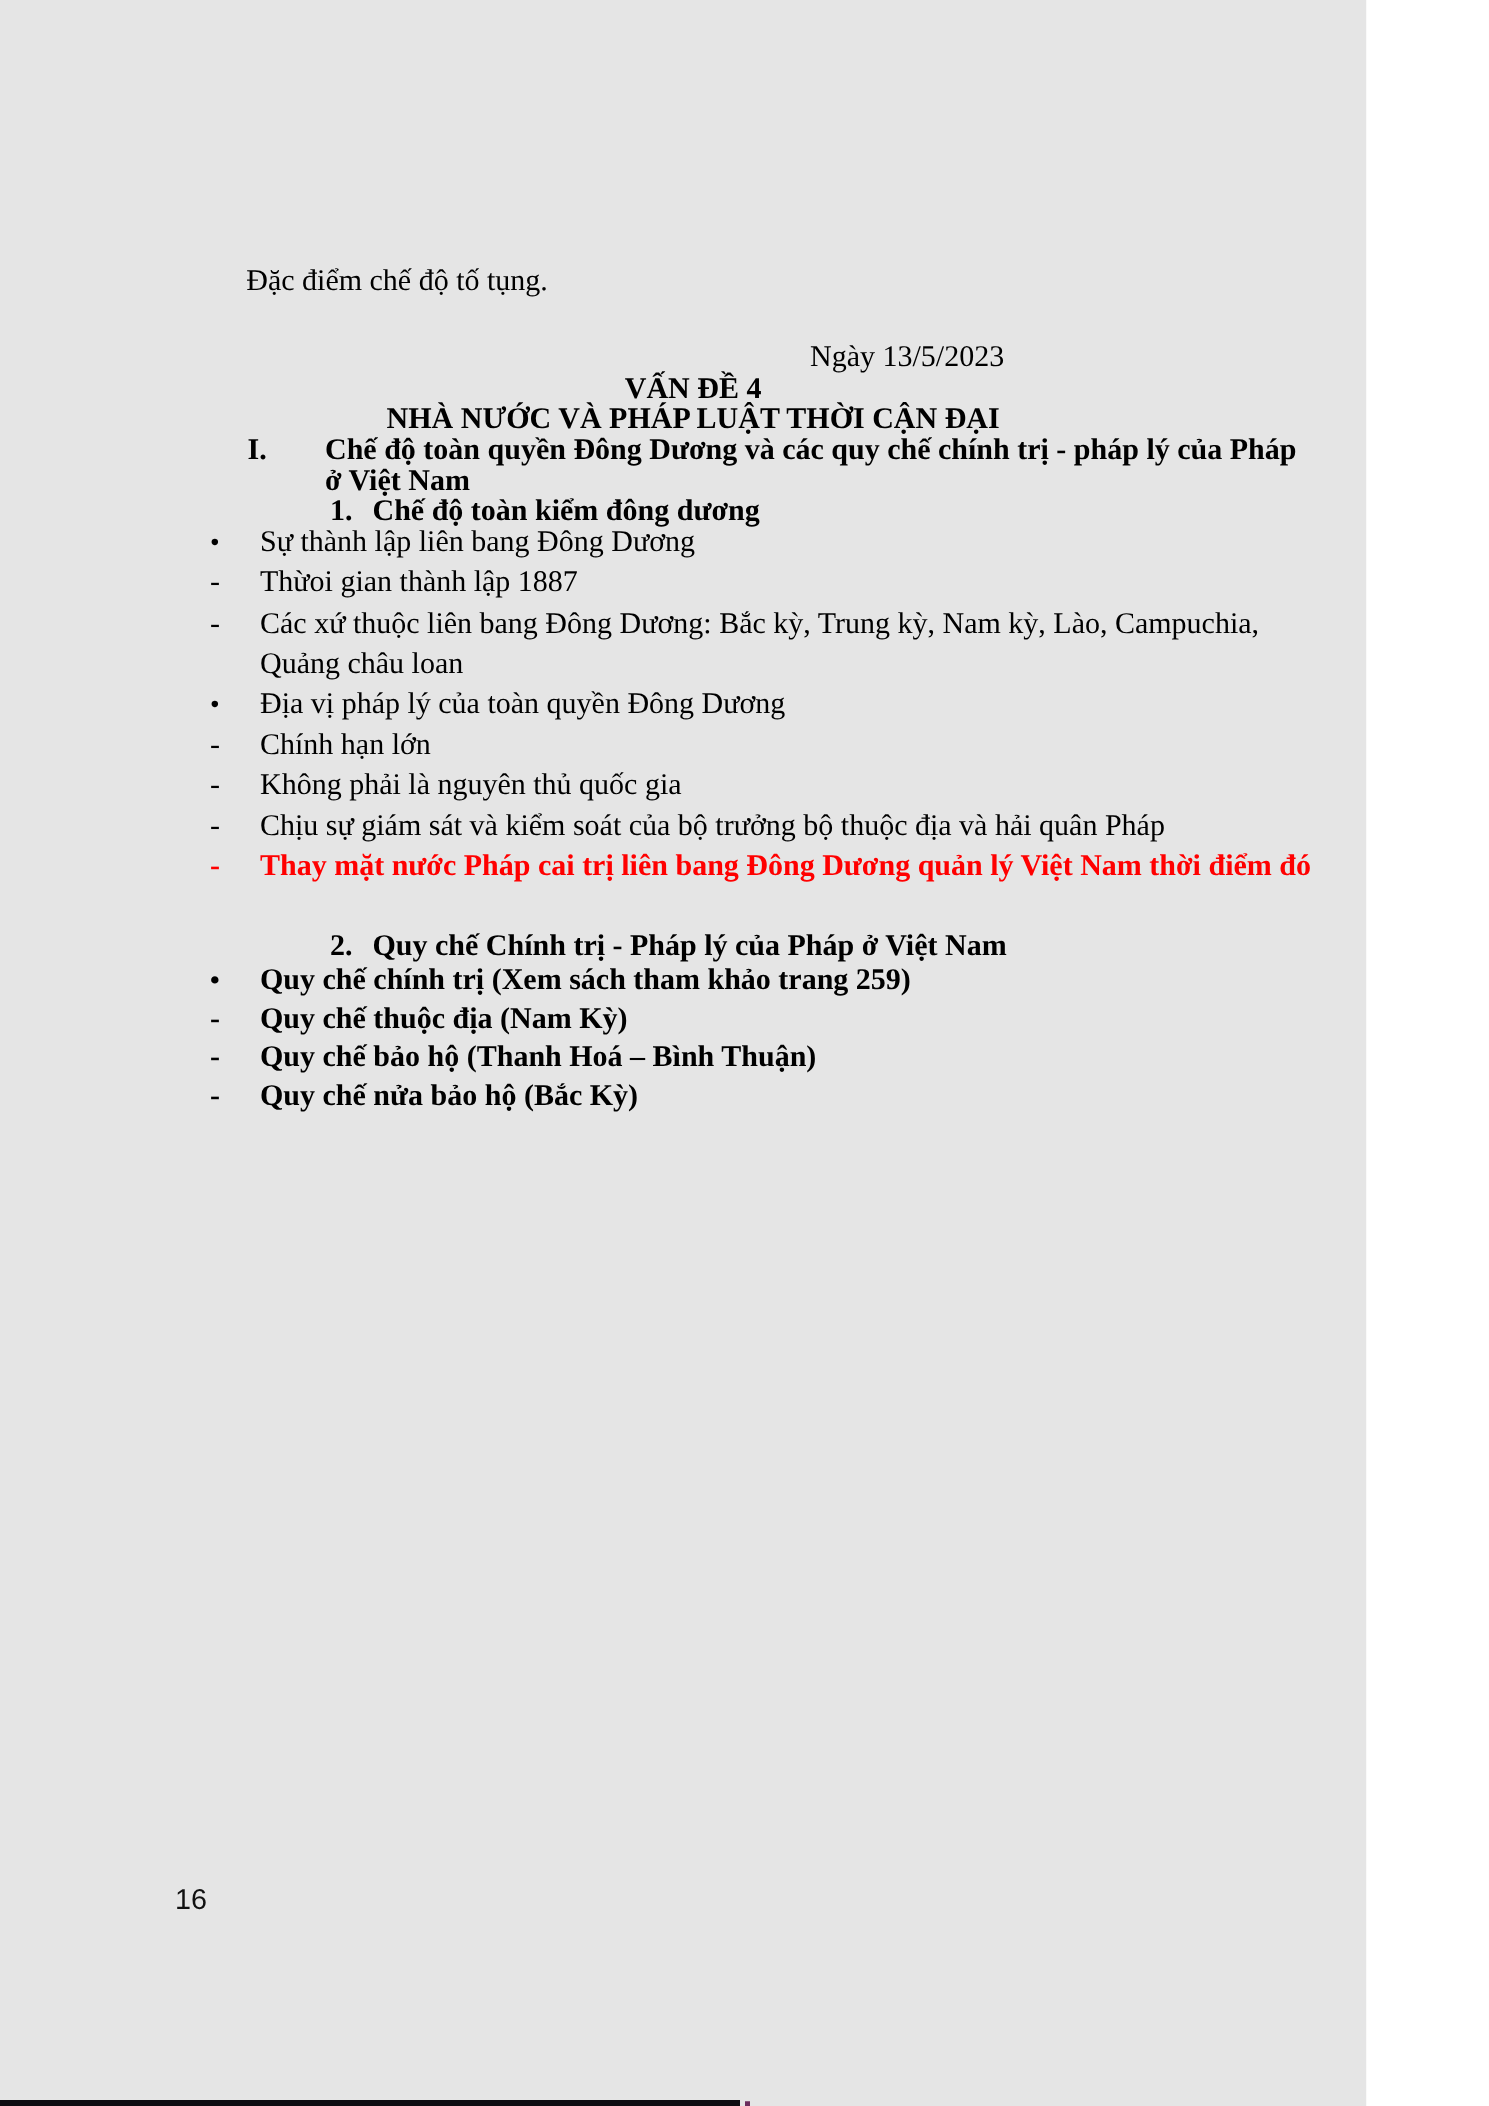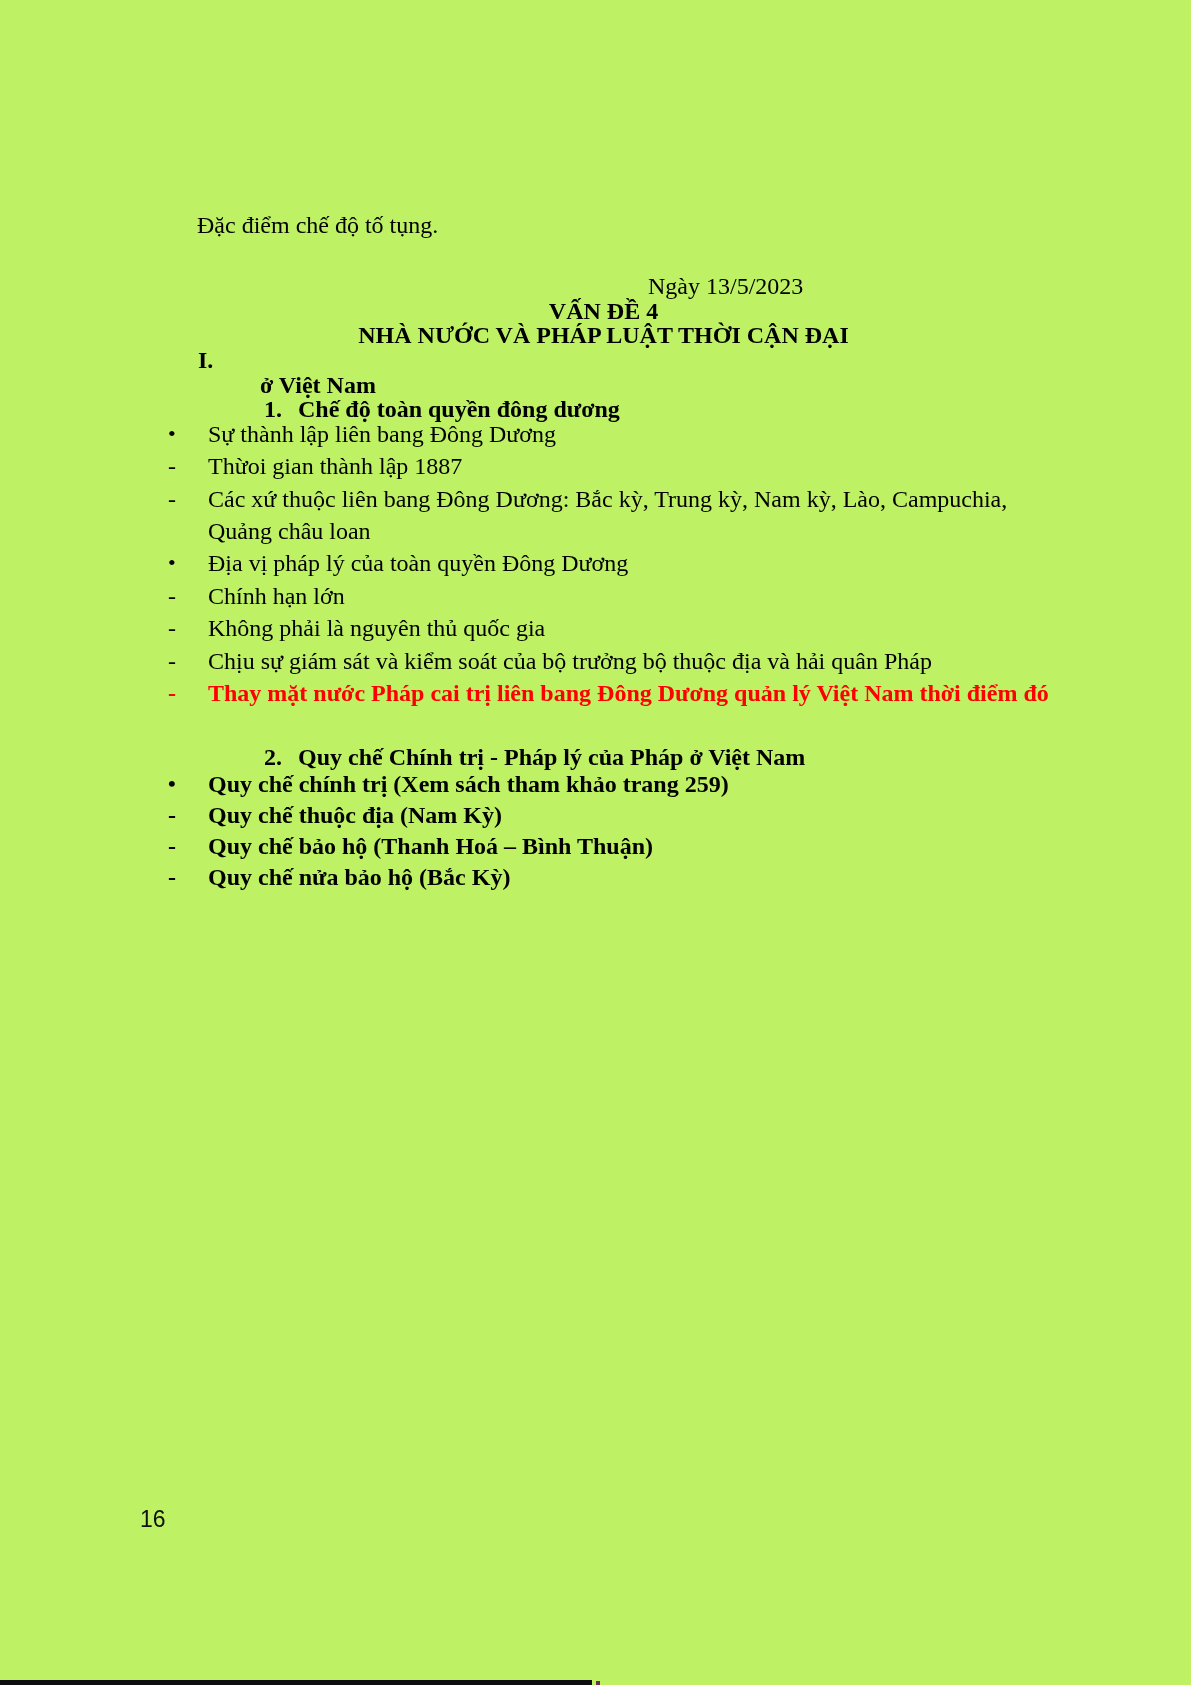--- a/index.html
+++ b/index.html
@@ -1,20 +1,20 @@
 <!DOCTYPE html>
 <html><head>
 <meta charset="utf-8">
 <style>
   html, body { margin: 0; padding: 0; background: #ffffff; }
   .page {
     position: relative;
-    width: 1191px;
+    width: 1093px;
     height: 1685px;
-    background: #bef264;
+    background: #e5e5e5;
     font-family: "Liberation Serif", serif;
     font-size: 24px;
     color: #000000;
     overflow: hidden;
   }
   .line {
     position: absolute;
     white-space: nowrap;
     line-height: 26px;
   }
@@ -71,28 +71,29 @@
 
   <div class="line" style="top:212px; left:197px">Đặc điểm chế độ tố tụng.</div>
 
   <div class="line" style="top:273px; left:648px">Ngày 13/5/2023</div>
 
   <div class="line centered bold" style="top:298px">VẤN ĐỀ 4</div>
   <div class="line centered bold" style="top:322px">NHÀ NƯỚC VÀ PHÁP LUẬT THỜI CẬN ĐẠI</div>
 
   <div class="row" style="top:347px">
     <span class="sec-marker">I.</span>
+    <span class="sec-text">Chế độ toàn quyền Đông Dương và các quy chế chính trị - pháp lý của Pháp</span>
   </div>
   <div class="row" style="top:372px">
     <span class="sec-text">ở Việt Nam</span>
   </div>
 
   <div class="row bold" style="top:396px">
     <span class="num-marker">1.</span>
-    <span class="num-text">Chế độ toàn quyền đông dương</span>
+    <span class="num-text">Chế độ toàn kiểm đông dương</span>
   </div>
 
   <div class="row" style="top:421px">
     <span class="marker bullet-glyph">•</span>
     <span class="itext">Sự thành lập liên bang Đông Dương</span>
   </div>
   <div class="row" style="top:453px">
     <span class="marker">-</span>
     <span class="itext">Thừoi gian thành lập 1887</span>
   </div>

